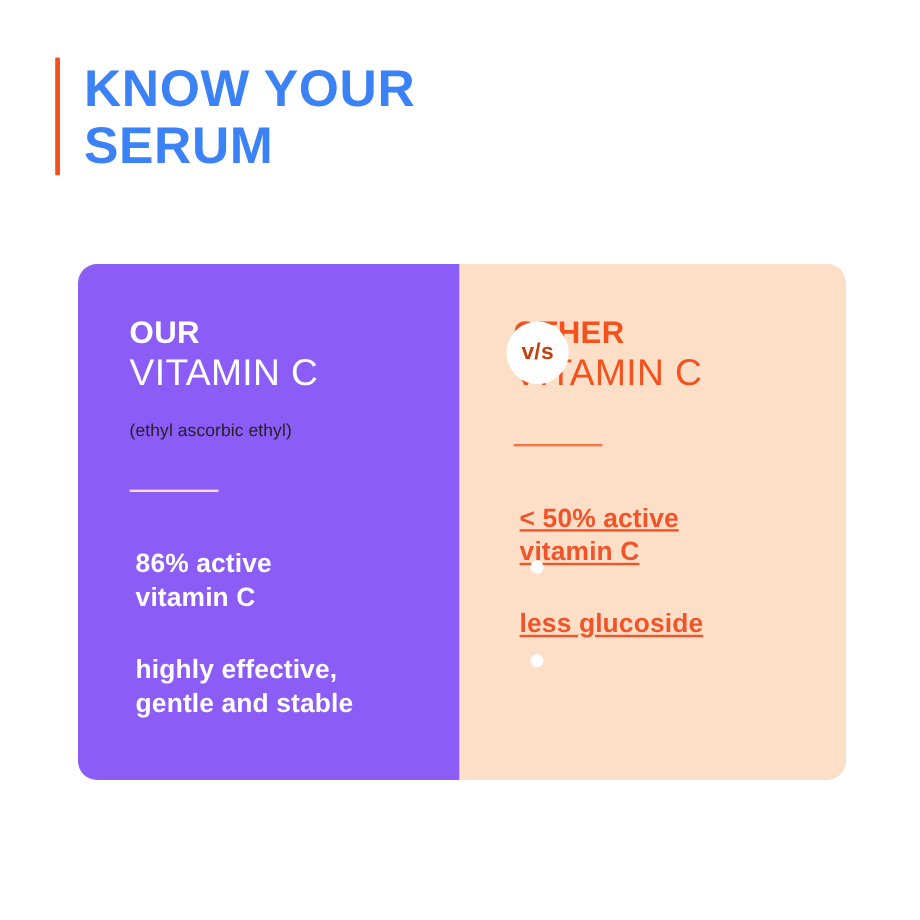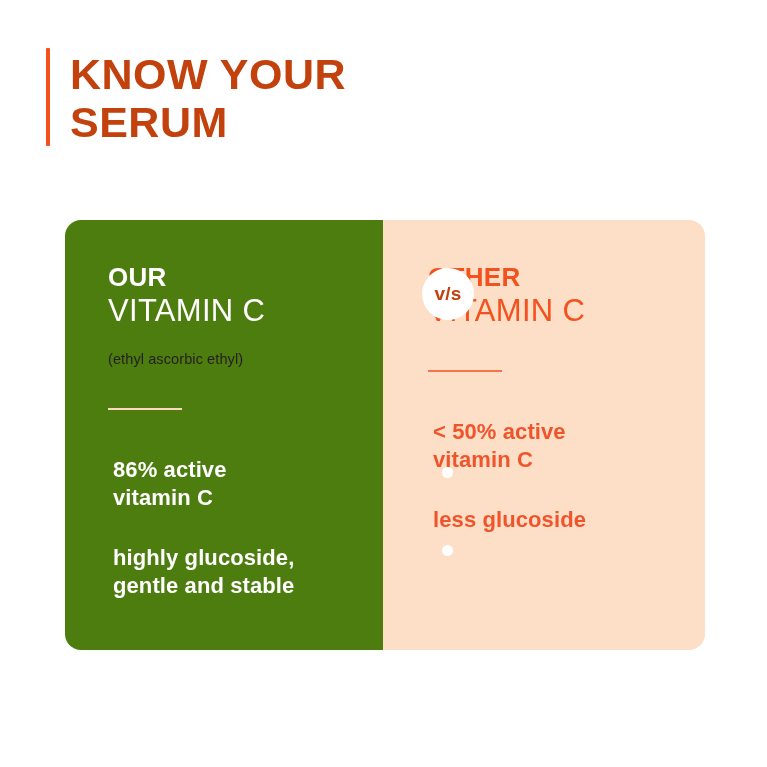--- a/index.html
+++ b/index.html
@@ -24,21 +24,21 @@
     align-items: stretch;
   }
   .heading-rule {
     width: 4px;
     background: #F4511E;
     flex: 0 0 4px;
     border-radius: 1px;
   }
   .heading-text {
     margin-left: 20px;
-    color: #c2410c;
+    color: #3b82f6;
     font-size: 43px;
     font-weight: bold;
     line-height: 1.12;
     letter-spacing: 0.5px;
     text-transform: uppercase;
     white-space: pre-line;
     padding-top: 2px;
   }
 
   
@@ -52,21 +52,21 @@
     overflow: hidden;
     display: flex;
   }
   .panel {
     position: relative;
     height: 100%;
     box-sizing: border-box;
   }
   .panel-left {
     width: 318px;
-    background: #4d7c0f;
+    background: #8b5cf6;
     padding: 44px 0 4px 43px;
   }
   .panel-right {
     width: 322px;
     background: #FCDFC6;
     padding: 44px 0 0 45px;
   }
 
   .kicker {
     font-size: 26px;
@@ -109,21 +109,21 @@
   }
   .feature {
     font-size: 22px;
     font-weight: bold;
     line-height: 1.26;
     letter-spacing: 0.1px;
     white-space: pre-line;
     margin: 5px;
   }
   .panel-left .feature { color: #ffffff; }
-  .panel-right .feature { color: #F0542B; }
+  .panel-right .feature { color: #F0542B; text-decoration: underline; }
 
   
   .dot {
     position: absolute;
     width: 11px;
     height: 11px;
     border-radius: 50%;
     background: #ffffff;
     left: 377px;
   }
@@ -160,21 +160,21 @@
 <div class="card">
 
   <div class="panel panel-left">
     <div class="kicker">OUR</div>
     <div class="product">VITAMIN C</div>
     <div class="inci">(ethyl ascorbic ethyl)</div>
     <div class="divider-rule"></div>
     <div class="features">
       <div class="feature">86% active
 vitamin C</div>
-      <div class="feature">highly glucoside,
+      <div class="feature">highly effective,
 gentle and stable</div>
     </div>
   </div>
 
   <div class="panel panel-right">
     <div class="kicker">OTHER</div>
     <div class="product">VITAMIN C</div>
     <div class="divider-rule"></div>
     <div class="features">
       <div class="feature">&lt; 50% active

